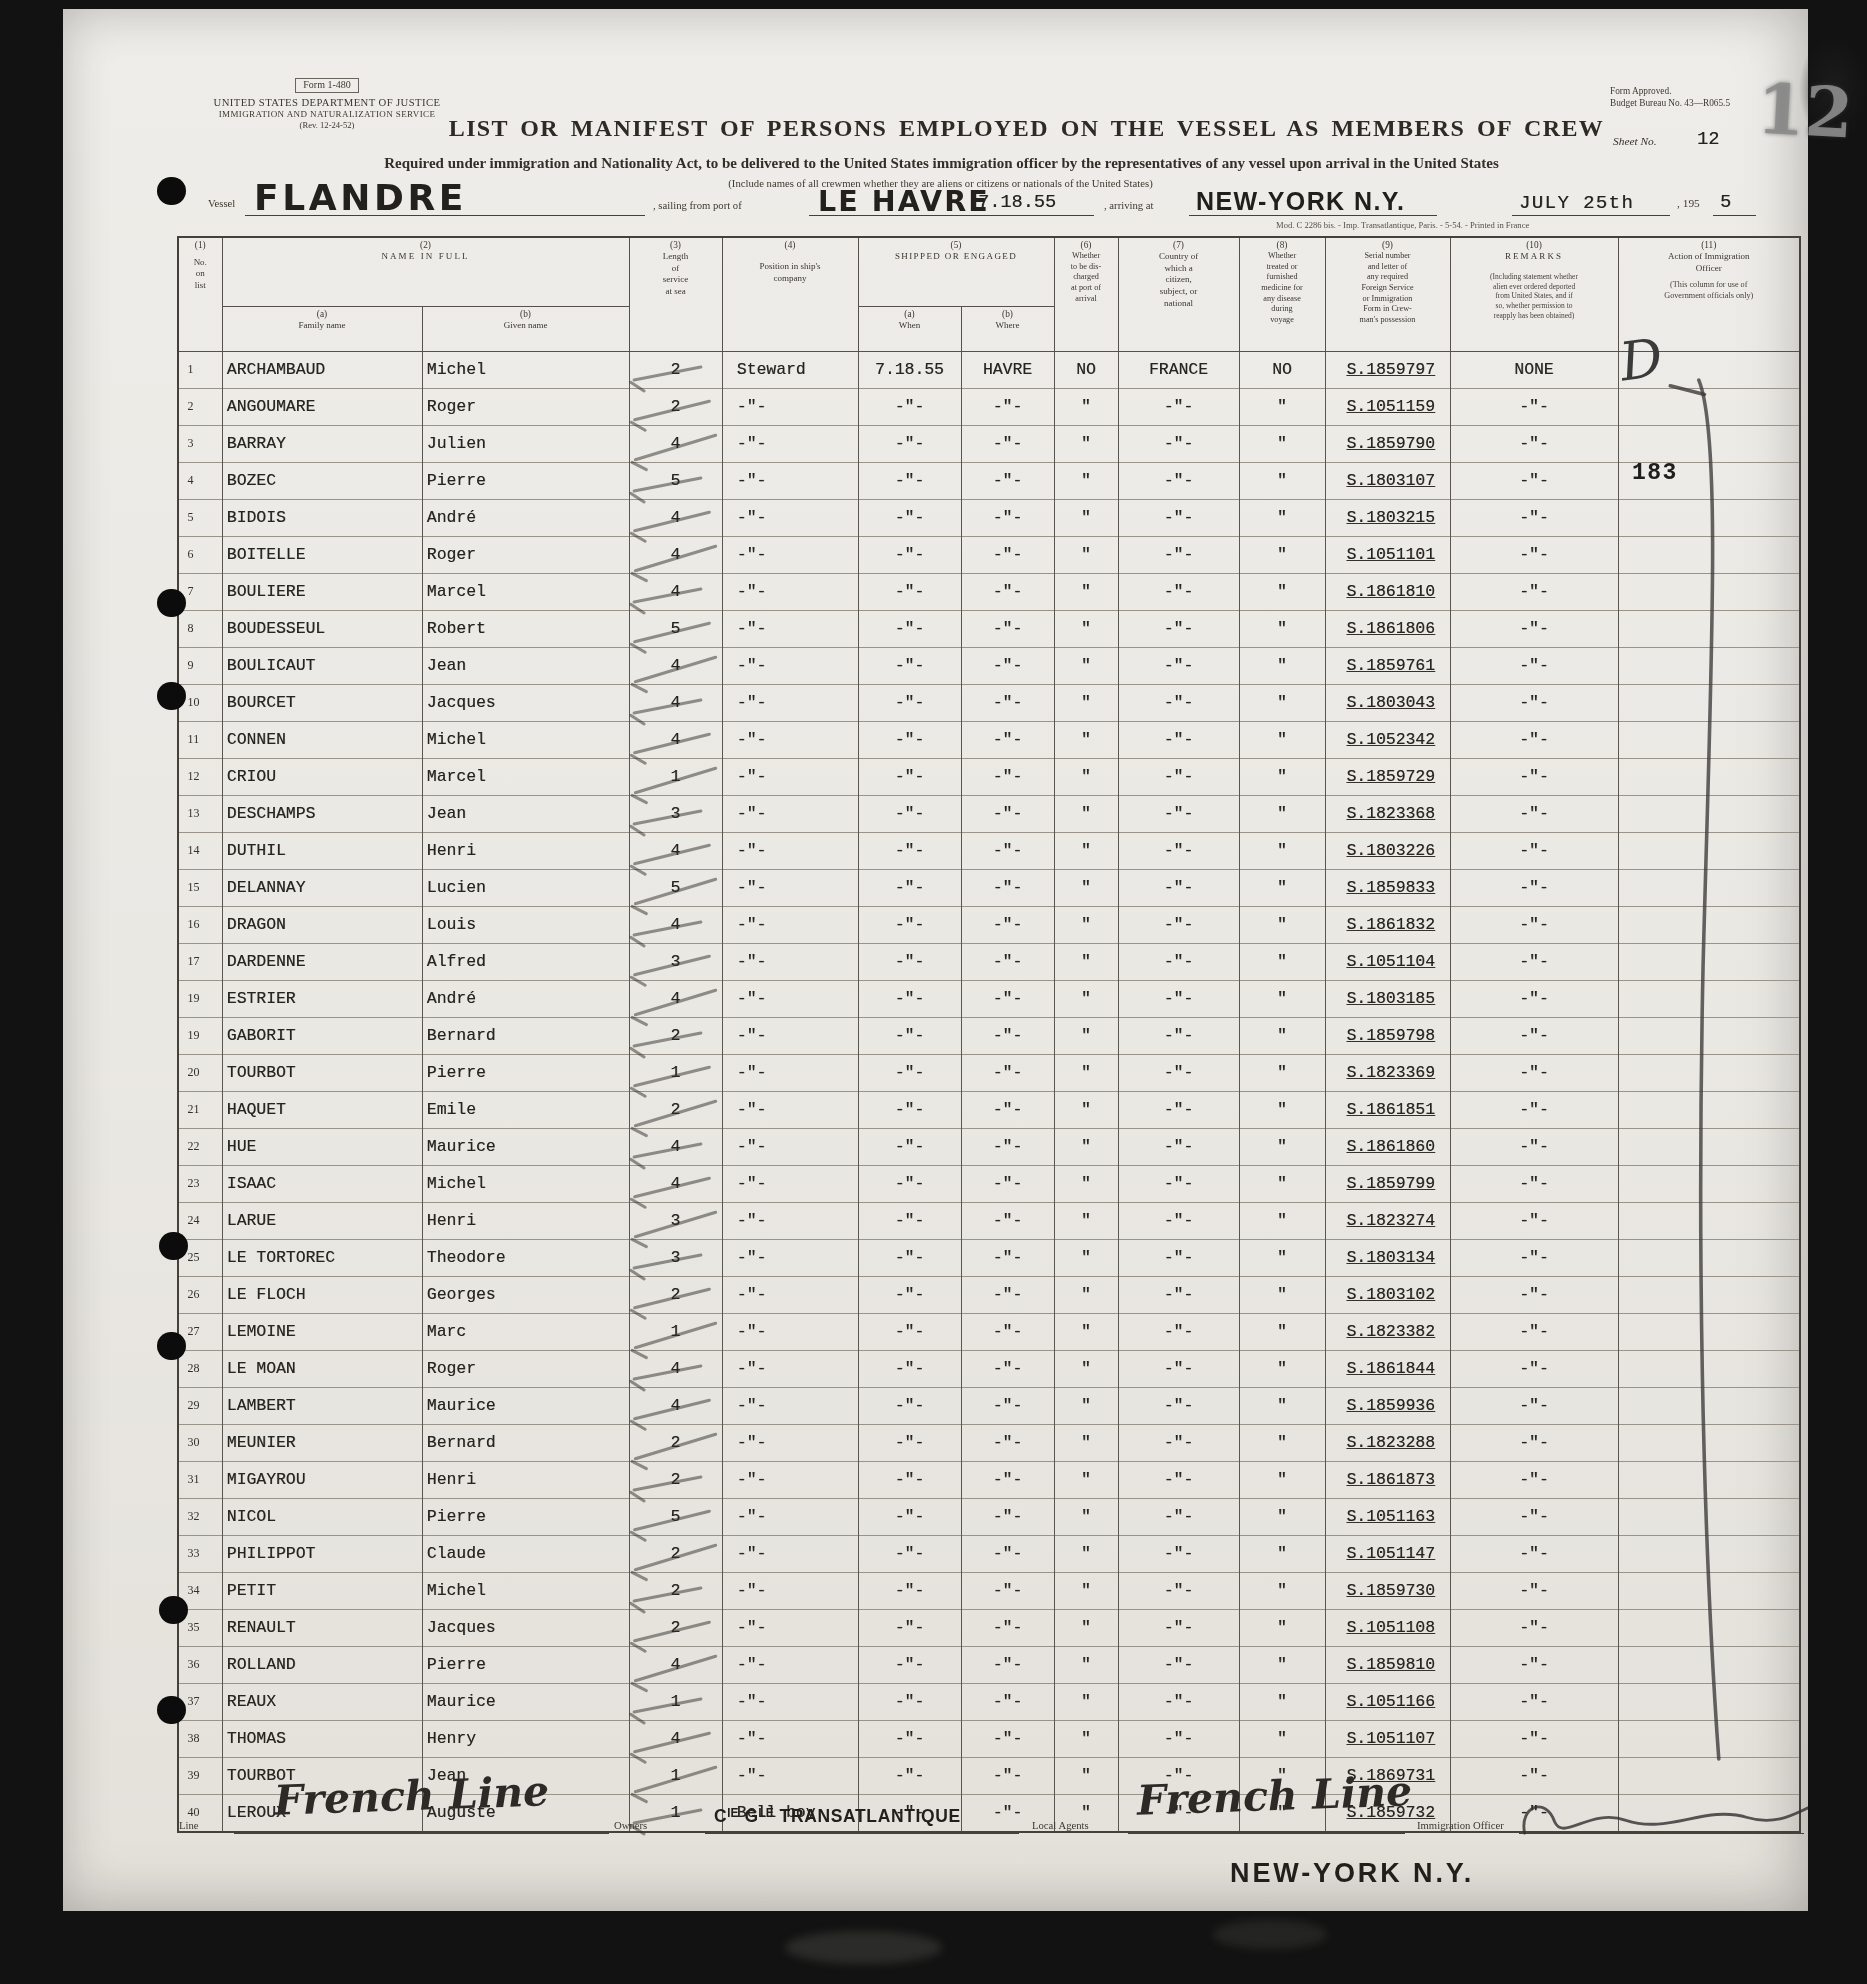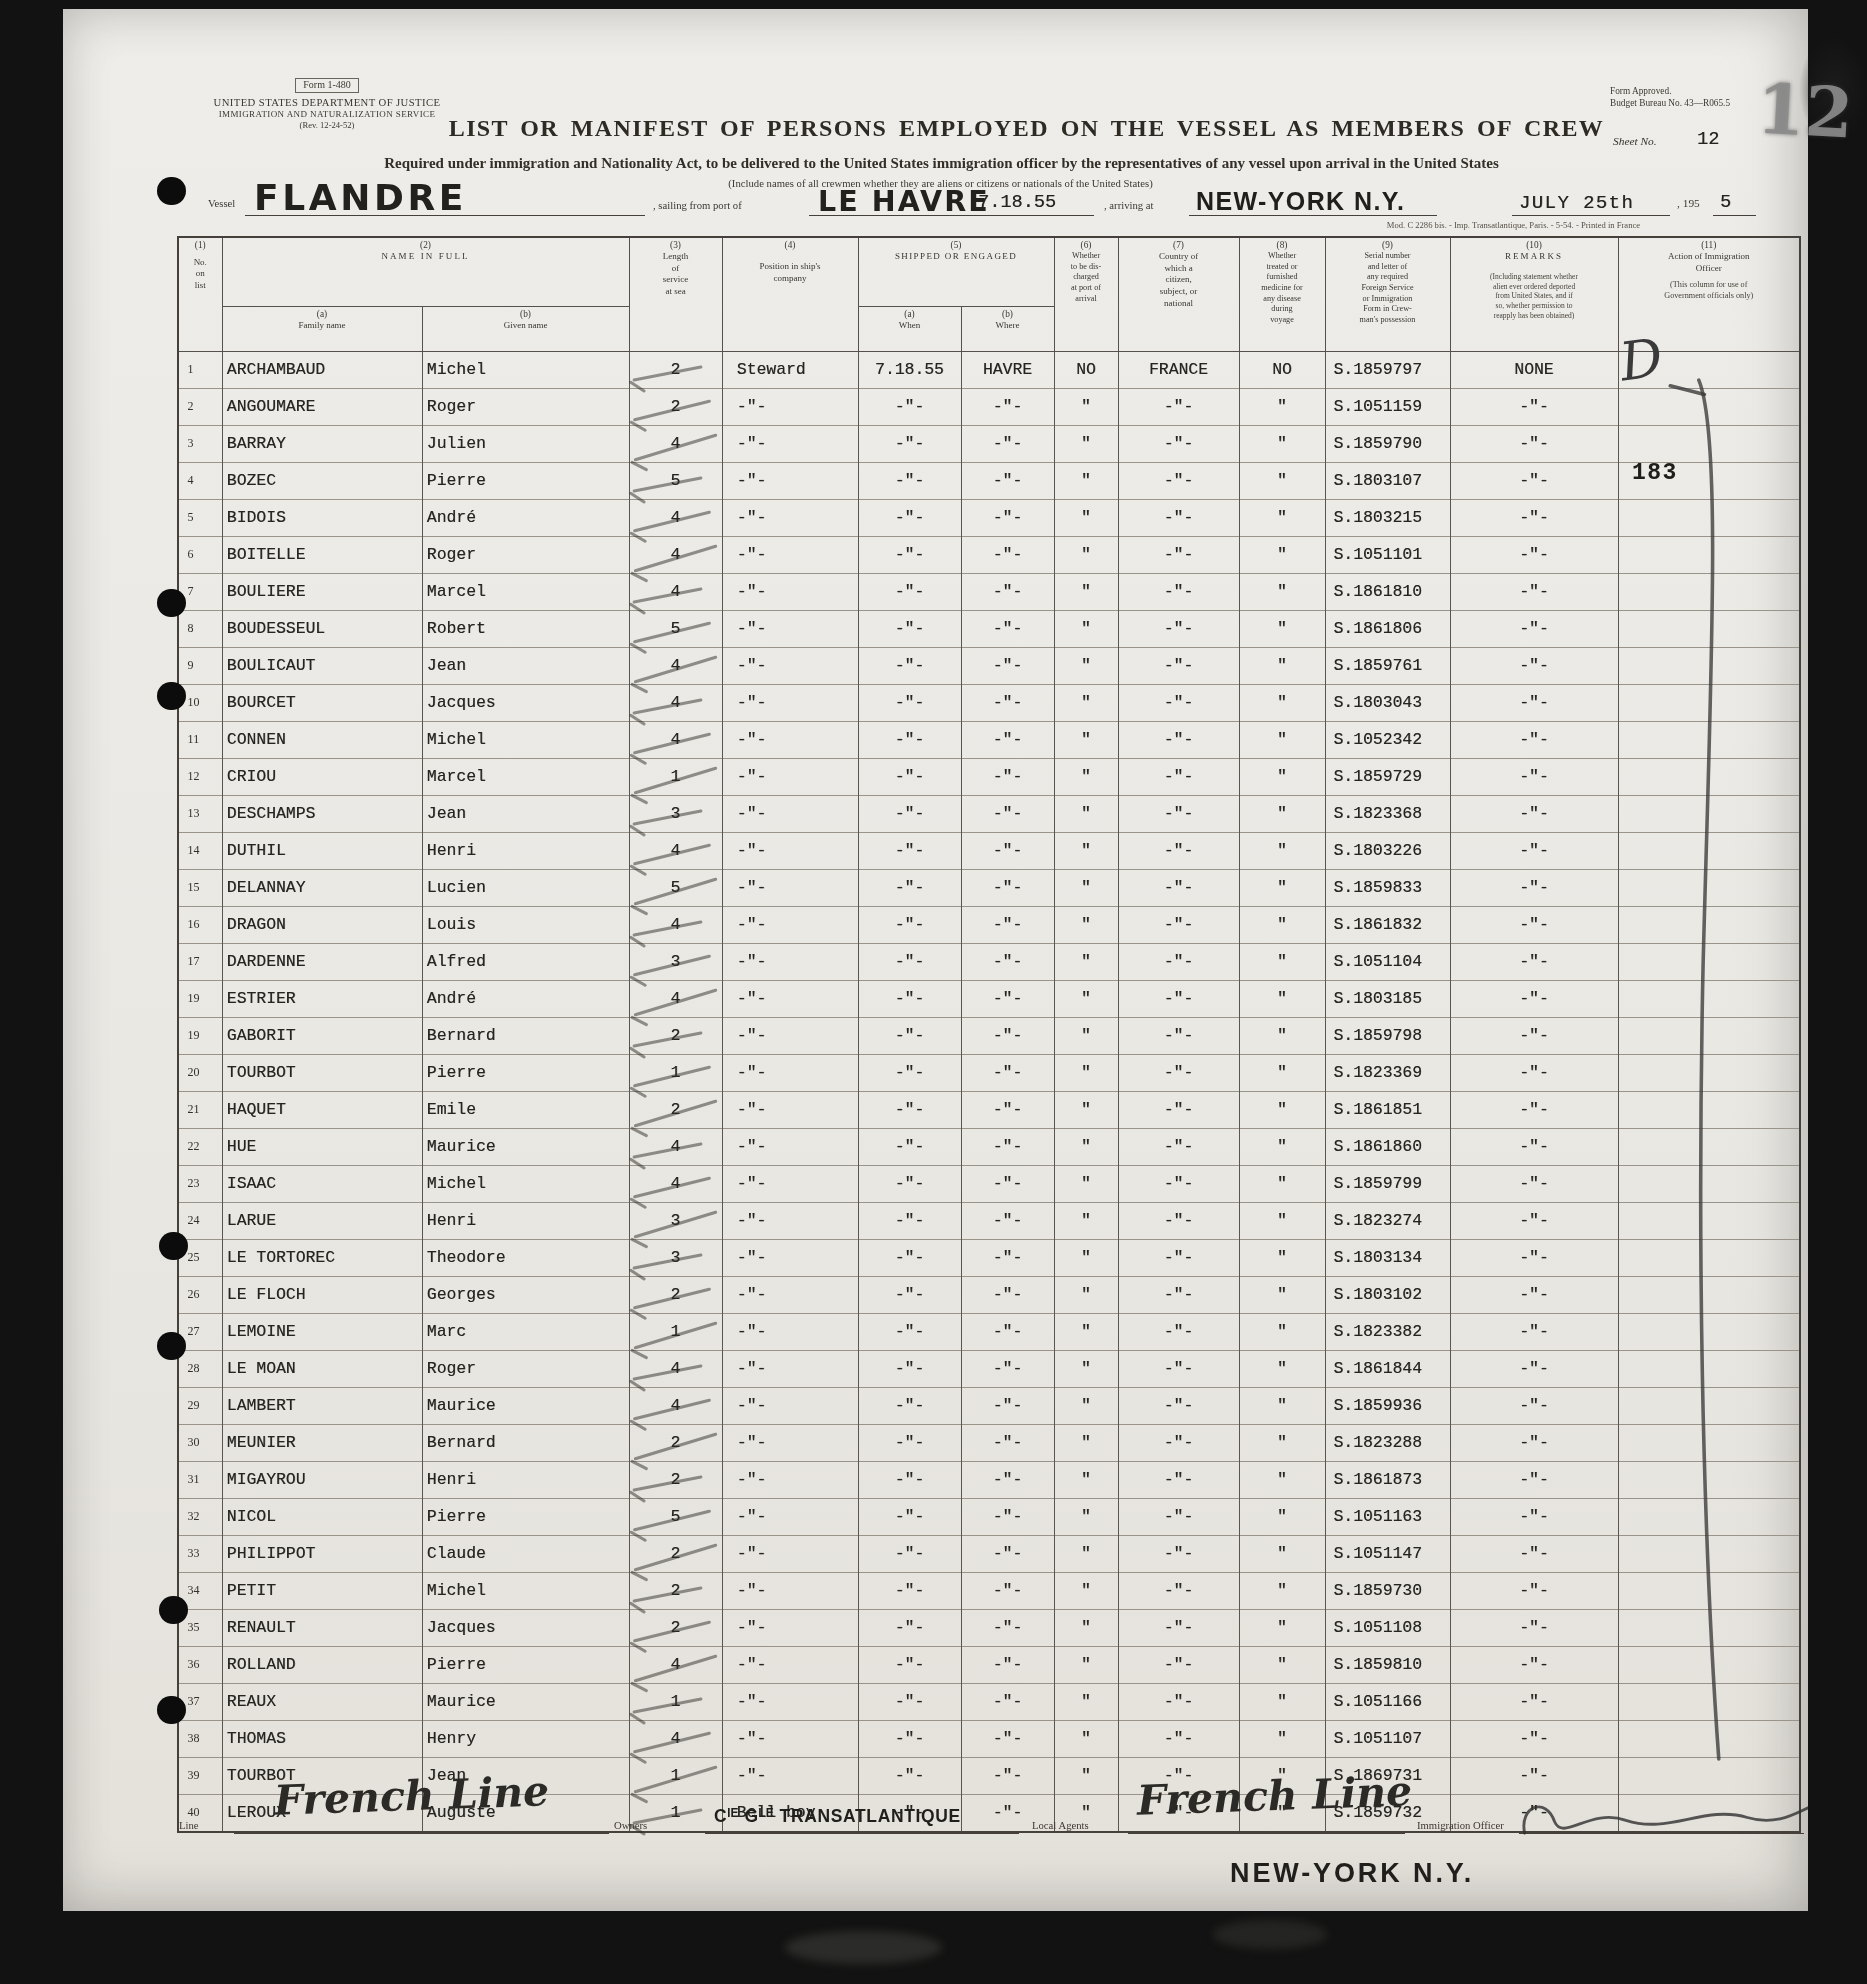--- a/index.html
+++ b/index.html
@@ -38,21 +38,21 @@
   .note{font-size:7.5px;line-height:1.3;color:#47423a;margin-top:9px;}
   .hr1 th{height:64px;}
   .hr2 th{height:40px;}
   .ct{font-family:"Liberation Mono","DejaVu Sans Mono",monospace;font-size:16.4px;color:#26241f;
       text-shadow:0.4px 0 rgba(30,30,30,.5);}
   td.no-cell{text-align:left;padding-left:8.6px;}
   td.no-cell .ct{font-family:"Liberation Serif",serif;font-size:12px;text-shadow:none;color:#33302a;}
   td.left{text-align:left;}
   td.ctr{text-align:center;}
   td.pos{padding-left:14.3px;}
-  td.ser{padding-left:8px;}
+  td.ser{padding-left:21px;text-decoration:underline;}
   td.len{position:relative;text-align:center;}
   .tick{position:absolute;left:2.9px;top:20px;width:80px;height:2.9px;background:rgba(48,45,40,.5);
         transform:rotate(-14deg);border-radius:2.1px;pointer-events:none;}
   .tick::after{content:"";position:absolute;left:-6.4px;top:7.1px;width:18.6px;height:2.9px;
         background:inherit;transform:rotate(44deg);border-radius:2.1px;}
   tr:nth-child(3n) .tick{transform:rotate(-17deg);width:87px;}
   tr:nth-child(3n+1) .tick{transform:rotate(-11deg);width:71px;}
   
   .hole{position:absolute;width:28.5px;height:28.5px;border-radius:50%;background:#0c0c0c;}
   .overlay{position:absolute;left:0;top:0;pointer-events:none;z-index:6;}
@@ -101,21 +101,21 @@
     <div class="abs rule" style="left:746px;top:206px;width:285px;"></div>
     <div class="abs foot-lbl" style="left:1041px;top:190px;">, arriving at</div>
     <div class="abs stamp-sans" style="left:1133px;top:178px;font-size:25px;letter-spacing:1.4px;">NEW-YORK N.Y.</div>
     <div class="abs rule" style="left:1126px;top:206px;width:248px;"></div>
     <div class="abs typed" style="left:1456px;top:183px;font-size:19px;letter-spacing:1.4px;">JULY 25th</div>
     <div class="abs rule" style="left:1449px;top:206px;width:158px;"></div>
     <div class="abs foot-lbl" style="left:1614px;top:188px;font-size:11.4px;">, 195</div>
     <div class="abs typed" style="left:1657px;top:183px;font-size:18.6px;">5</div>
     <div class="abs rule" style="left:1650px;top:206px;width:43px;"></div>
 
-    <div class="abs printer-note" style="left:1213px;top:211px;width:475px;text-align:center;">Mod. C 2286 bis. - Imp. Transatlantique, Paris. - 5-54. - Printed in France</div>
+    <div class="abs printer-note" style="left:1213px;top:211px;width:475px;text-align:left;">Mod. C 2286 bis. - Imp. Transatlantique, Paris. - 5-54. - Printed in France</div>
 
     <table class="manifest">
       <colgroup>
         <col style="width:44px">
           <col style="width:200px">
           <col style="width:207px">
           <col style="width:93px">
         <col style="width:136px">
           <col style="width:103px">
           <col style="width:93px">

